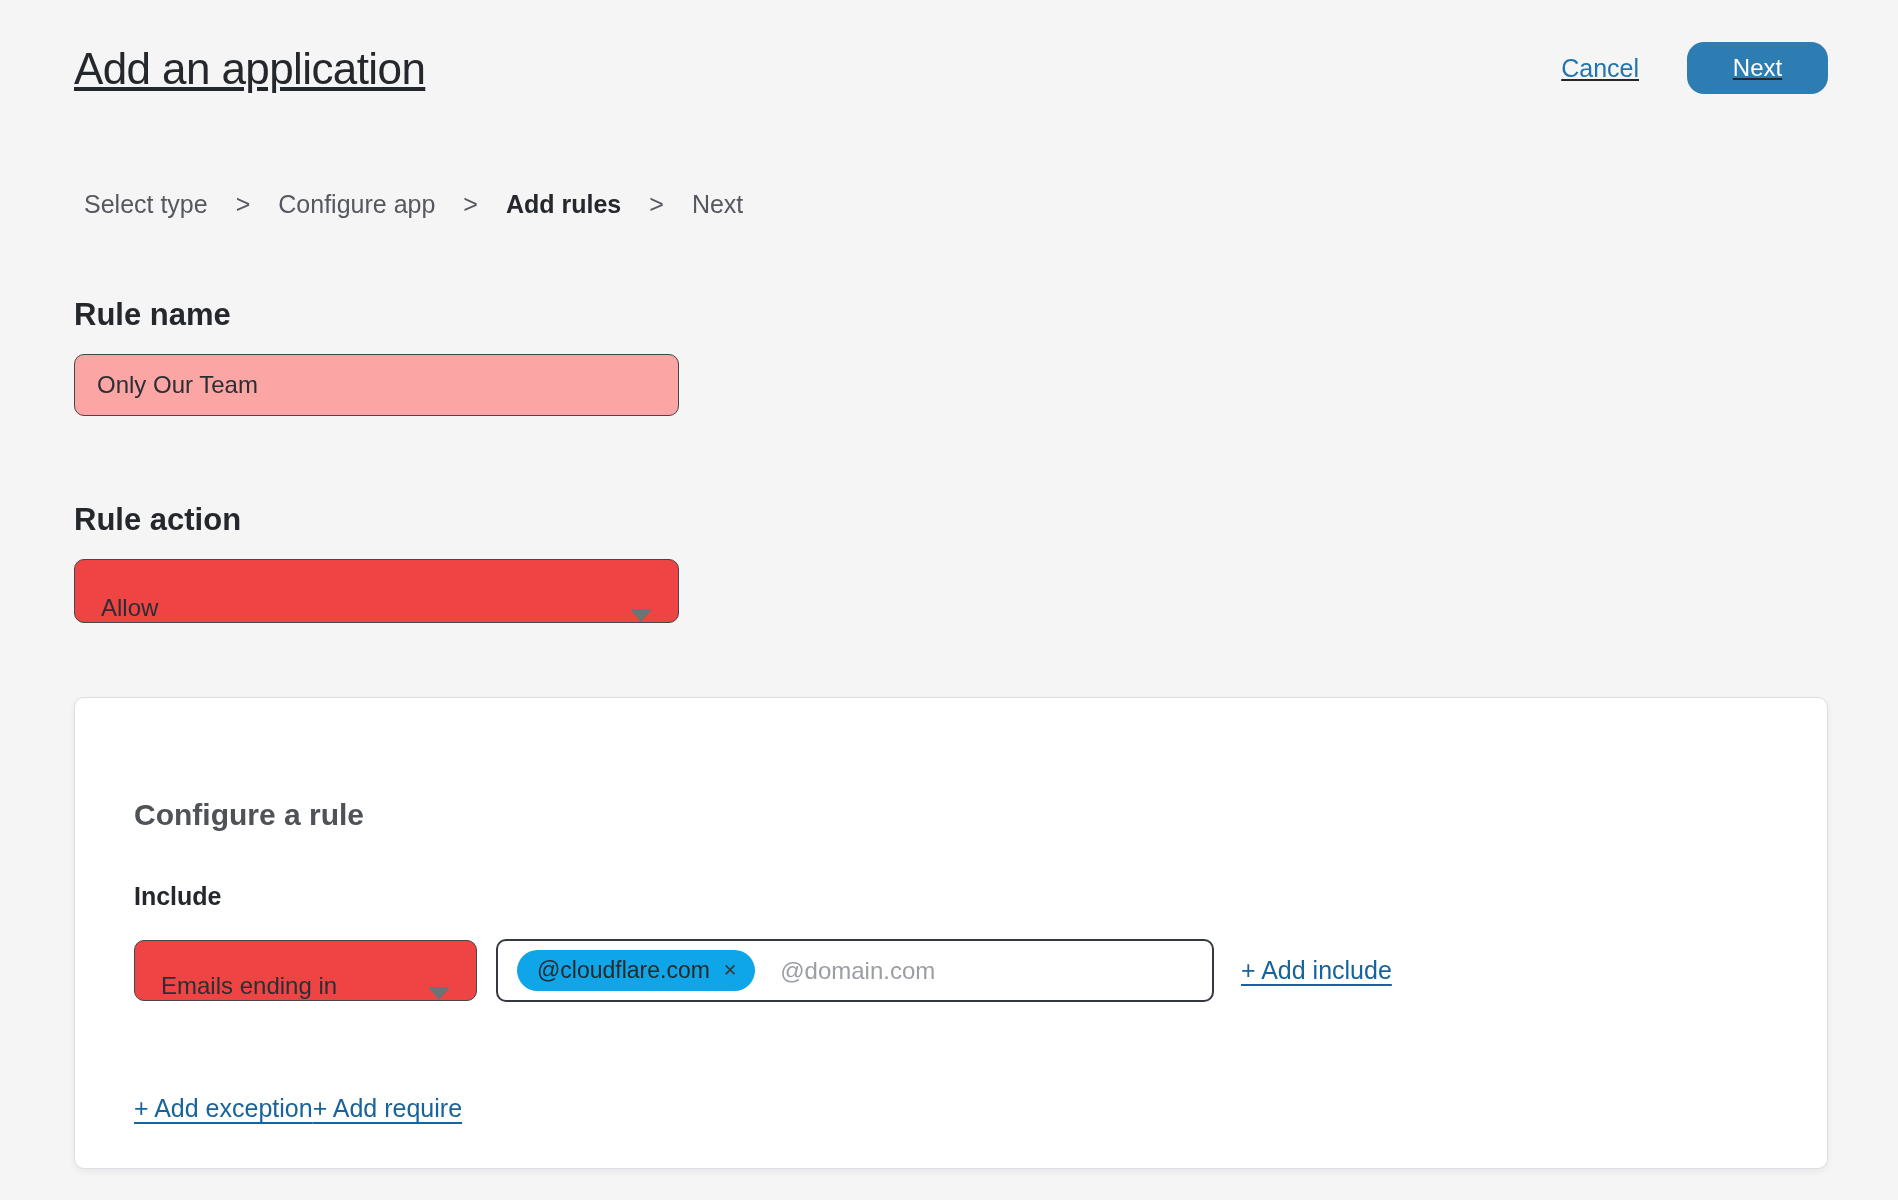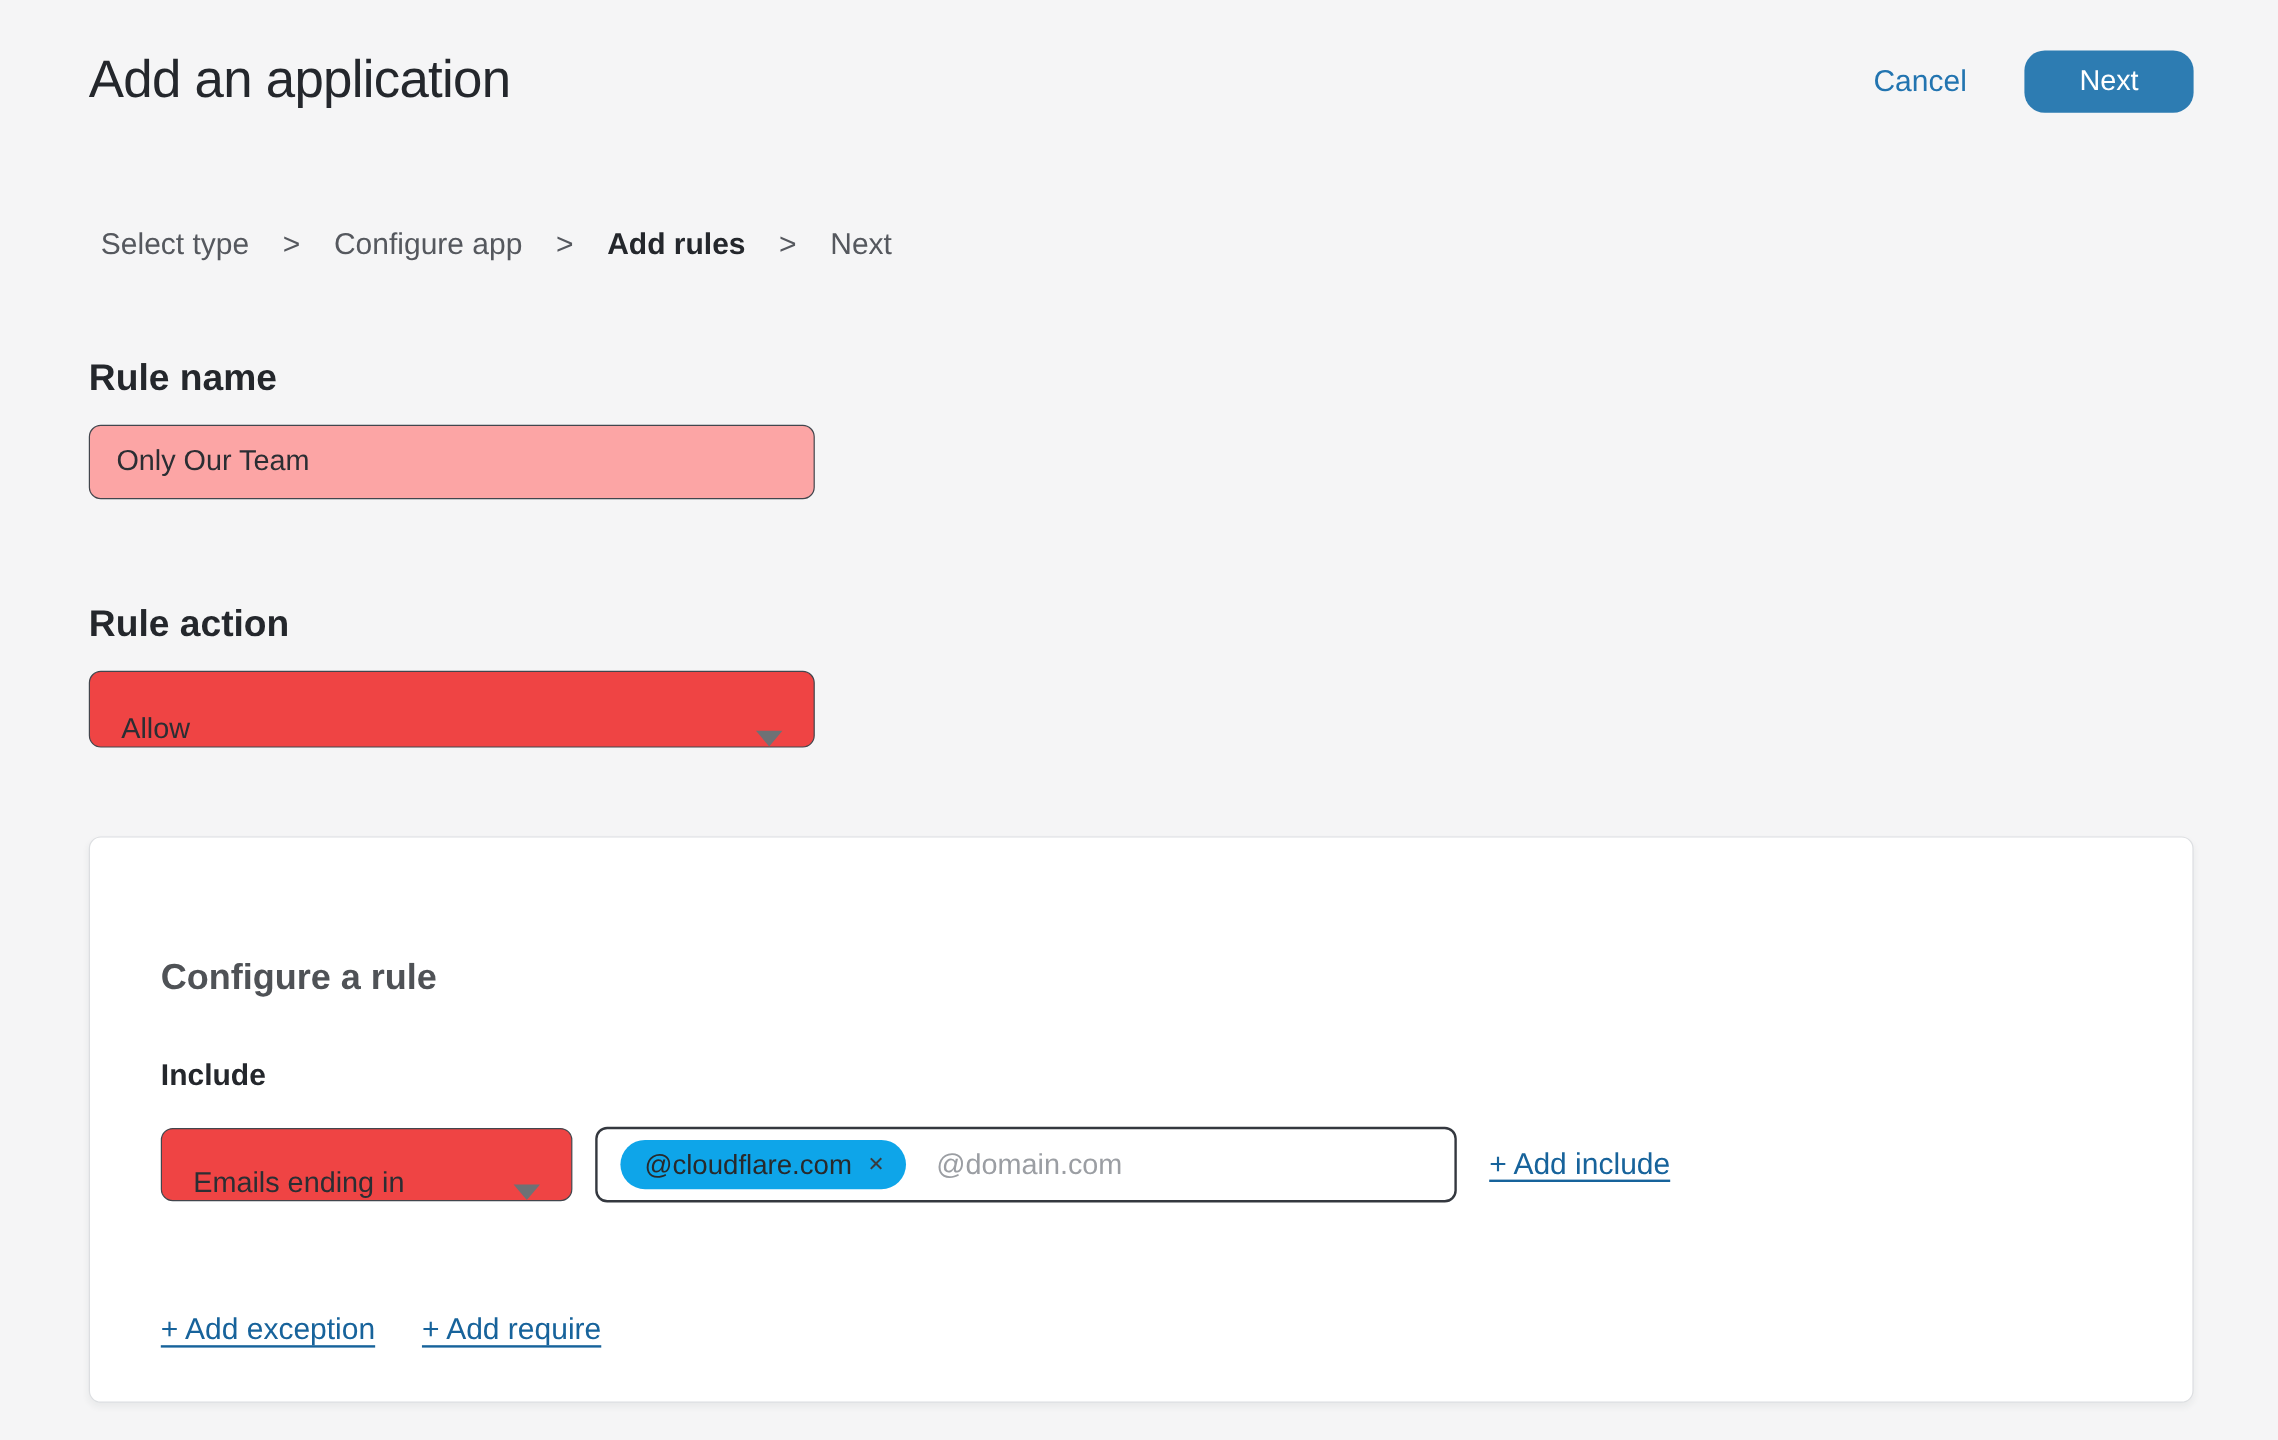--- a/index.html
+++ b/index.html
@@ -13,22 +13,23 @@
   }
   .page {
     width: 1898px;
     height: 1200px;
     padding: 42px 70px 0 74px;
   }
 
   
   .header-row {
     display: flex;
-    align-items: flex-start;
+    align-items: flex-end;
     justify-content: space-between;
+    text-decoration: underline;
   }
   .page-title {
     font-size: 44px;
     font-weight: 400;
     letter-spacing: -0.6px;
     color: #24272c;
   }
   .header-actions {
     display: flex;
     align-items: center;
@@ -190,21 +191,21 @@
     text-decoration: underline;
     text-underline-offset: 5px;
     cursor: pointer;
   }
   .add-include-link { margin-left: 27px; }
   .links-row {
     margin-top: 92px;
     display: flex;
     align-items: center;
   }
-  .add-require-link { margin-left: 39px; }
+  .add-require-link { }
 </style>
 </head>
 <body>
 
 <div class="page">
 
   <div class="header-row">
     <h1 class="page-title">Add an application</h1>
     <div class="header-actions">
       <a class="cancel-link">Cancel</a>

